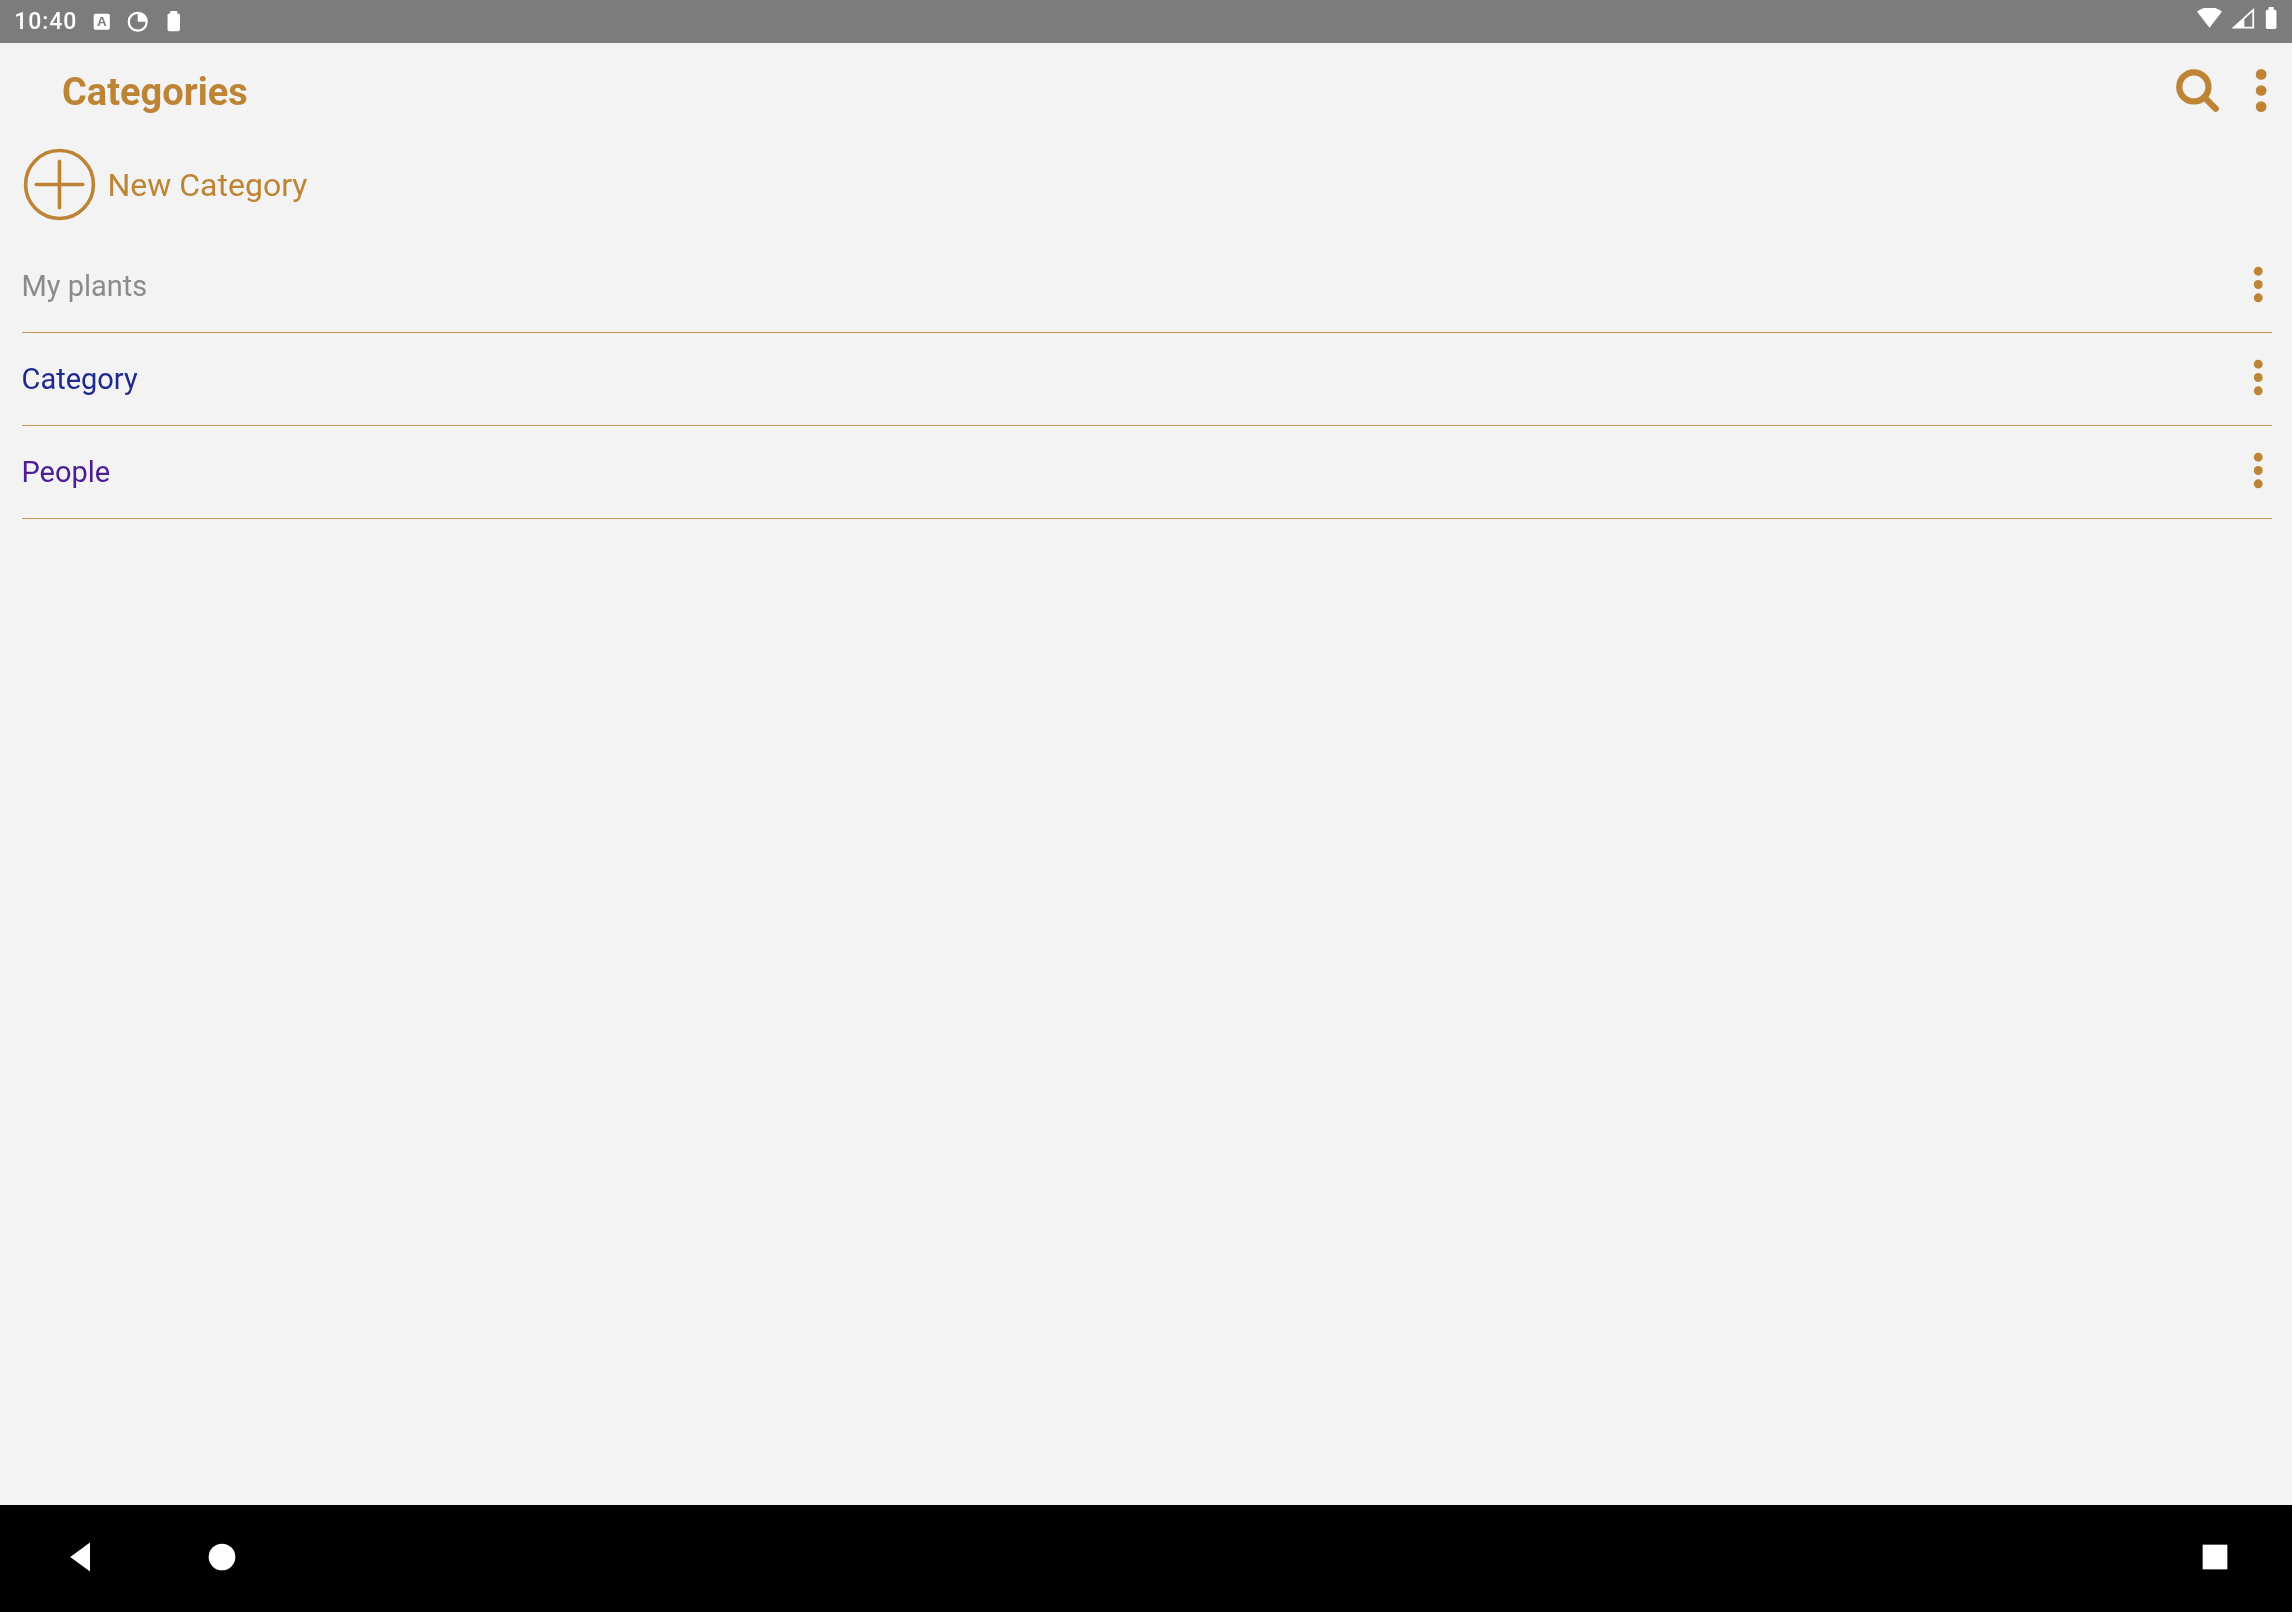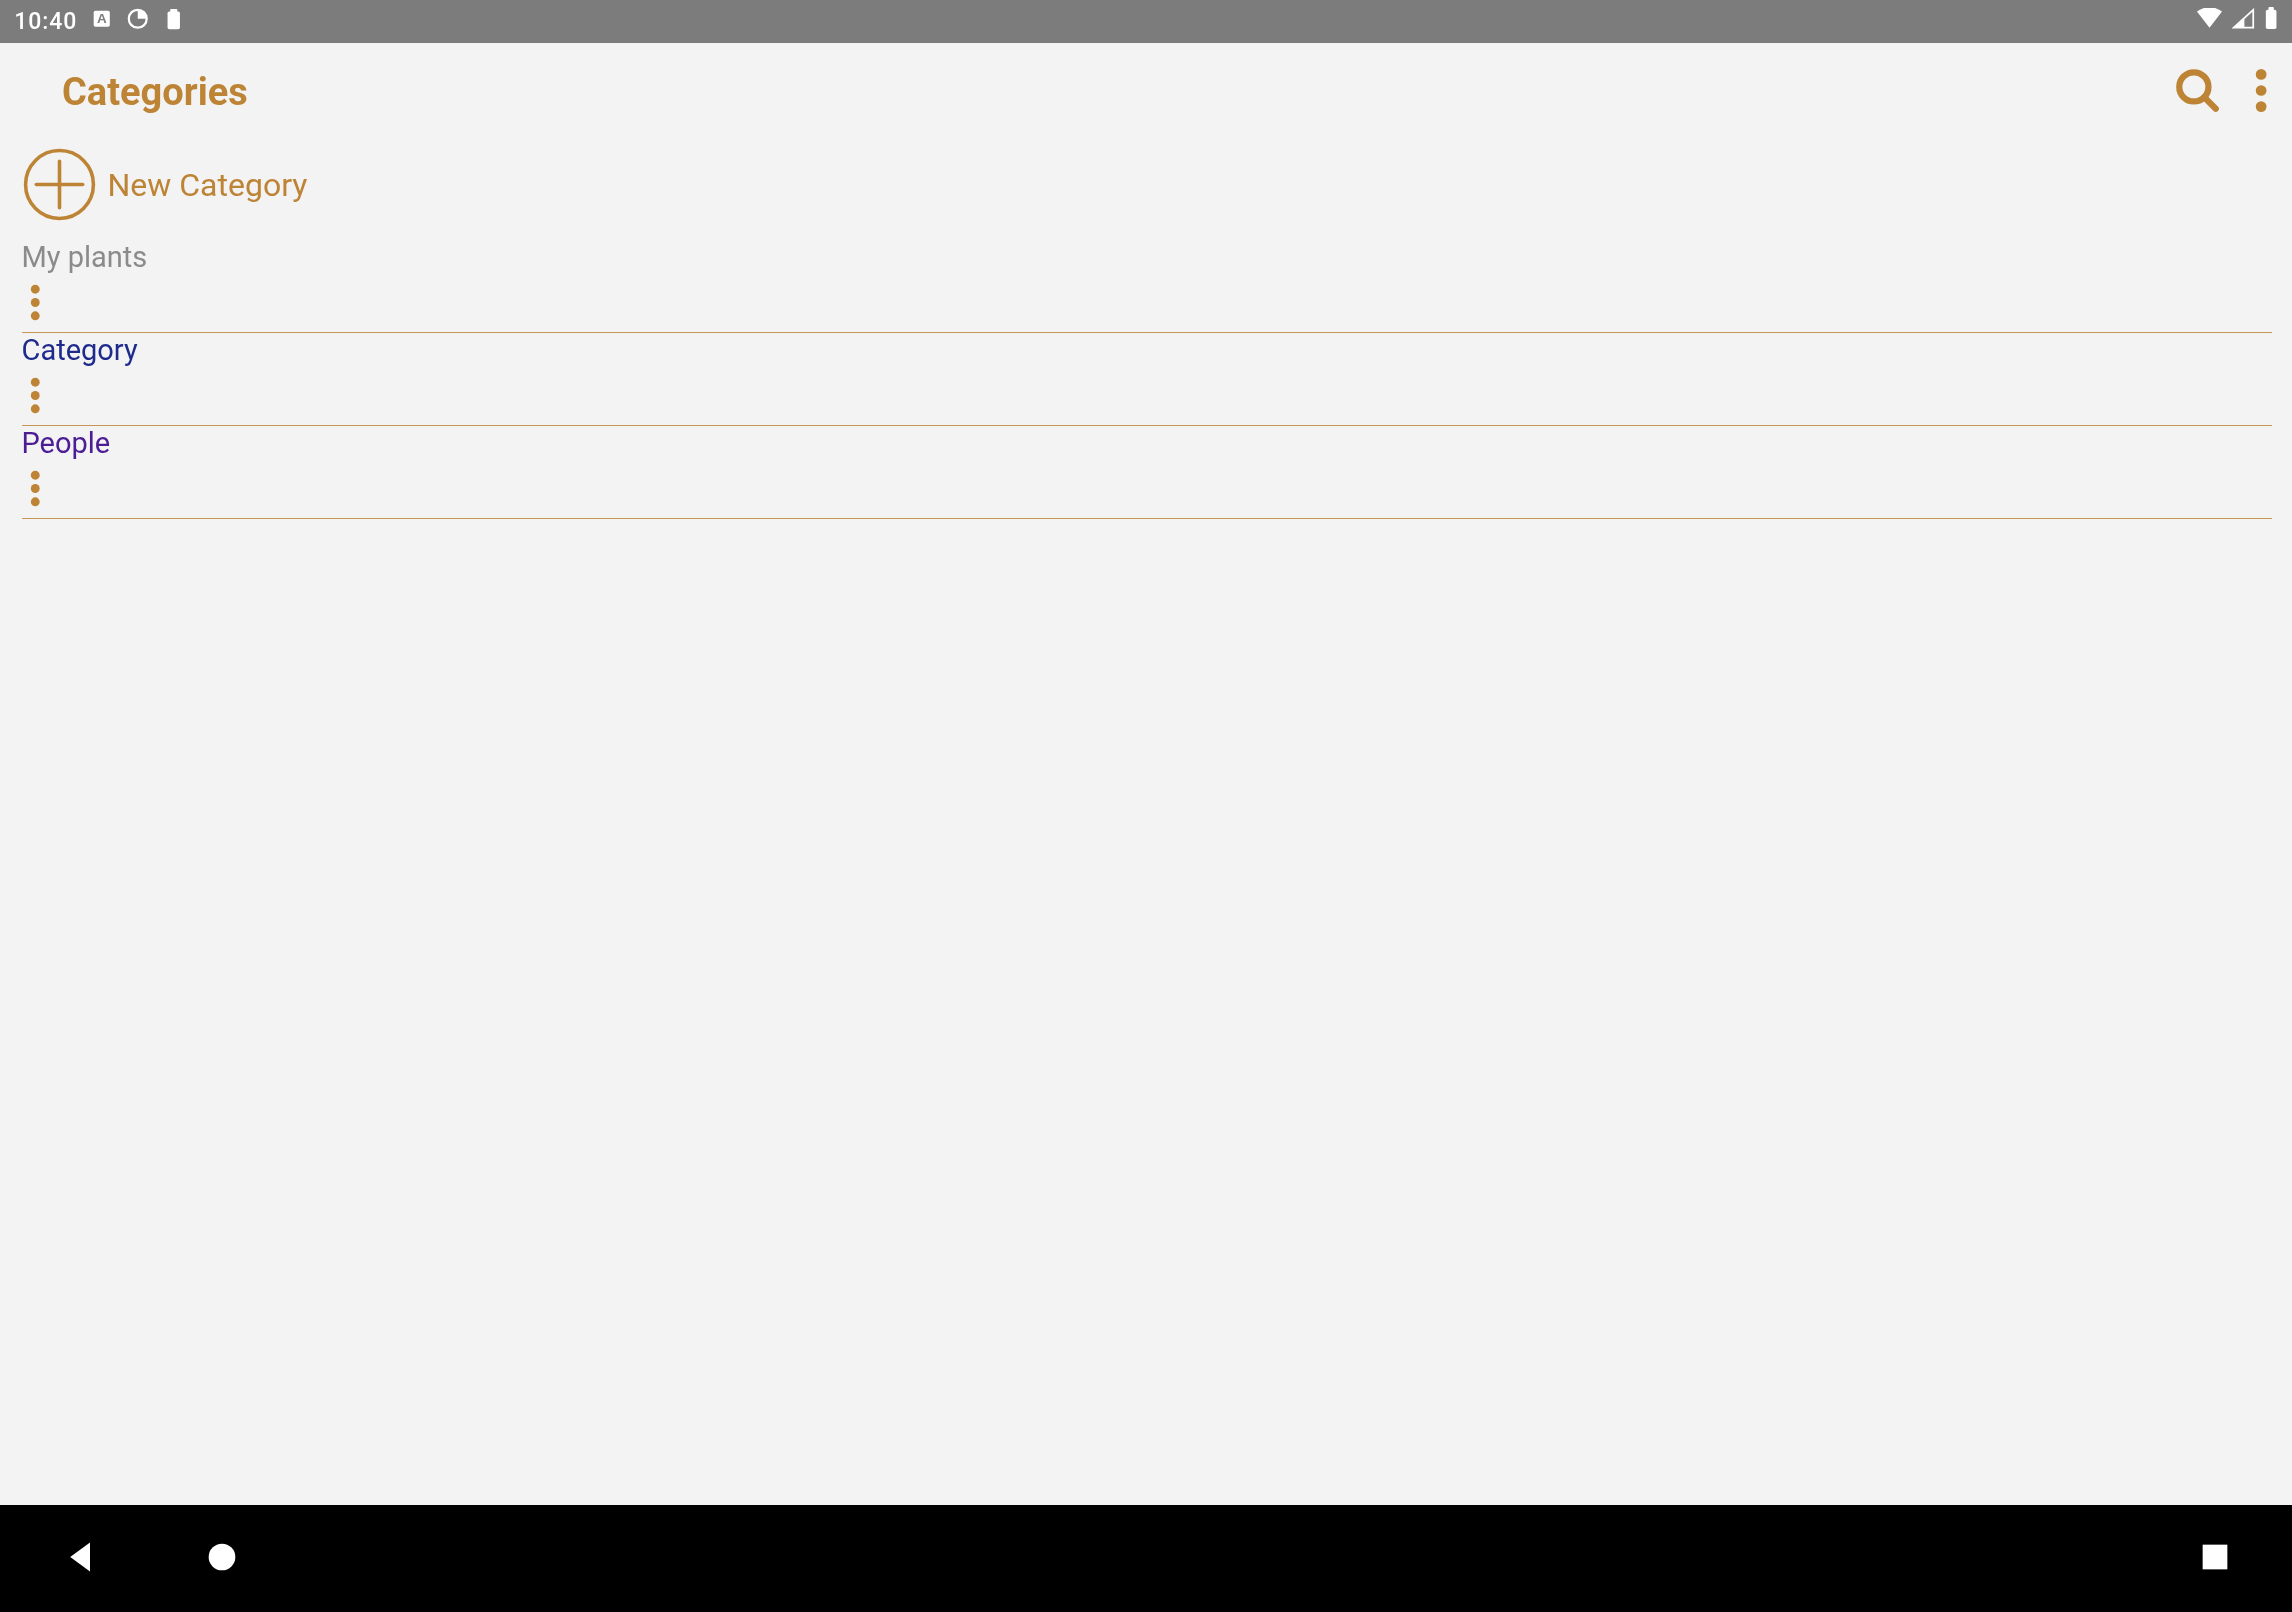--- a/index.html
+++ b/index.html
@@ -31,20 +31,21 @@
       background: #7c7c7c;
       display: flex;
       align-items: center;
       justify-content: space-between;
       padding: 0 14.3px;
       color: #ffffff;
       font-size: 23px;
     }
     .status-left {
       display: flex;
+      align-items: center;
       gap: 14.3px;
     }
     .status-left .clock {
       font-weight: 500;
       letter-spacing: 0.9px;
     }
     .status-left svg {
       display: block;
     }
     .status-right {
@@ -101,26 +102,25 @@
       width: 75px;
       height: 75px;
     }
 
     
     .category-list {
       padding: 0 21.5px;
     }
     .category-row {
       display: flex;
-      align-items: flex-start;
+      align-items: center;
       justify-content: space-between;
       height: 93px;
       border-bottom: 1.8px solid #c79555;
       background: transparent;
-      flex-direction: column;
     }
     .category-row .name {
       font-size: 29px;
       font-weight: 400;
     }
     .row-menu-btn {
       background: none;
       border: none;
       padding: 7.2px;
       cursor: pointer;

